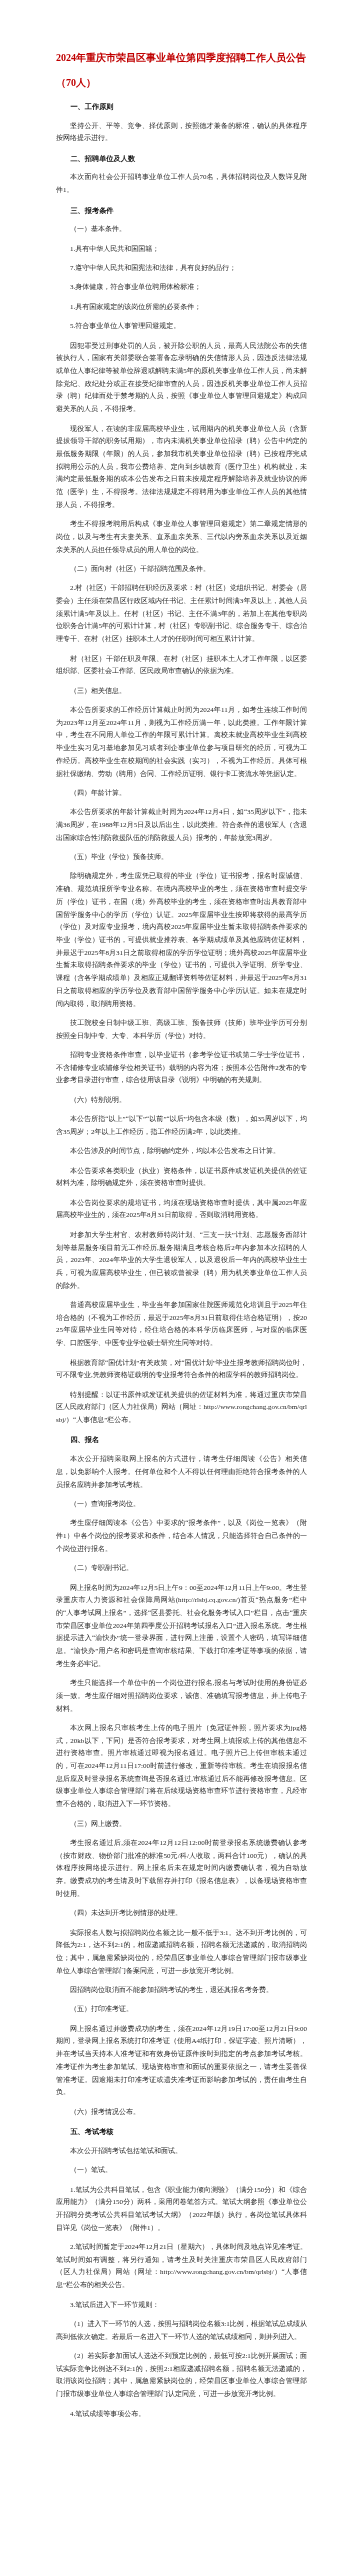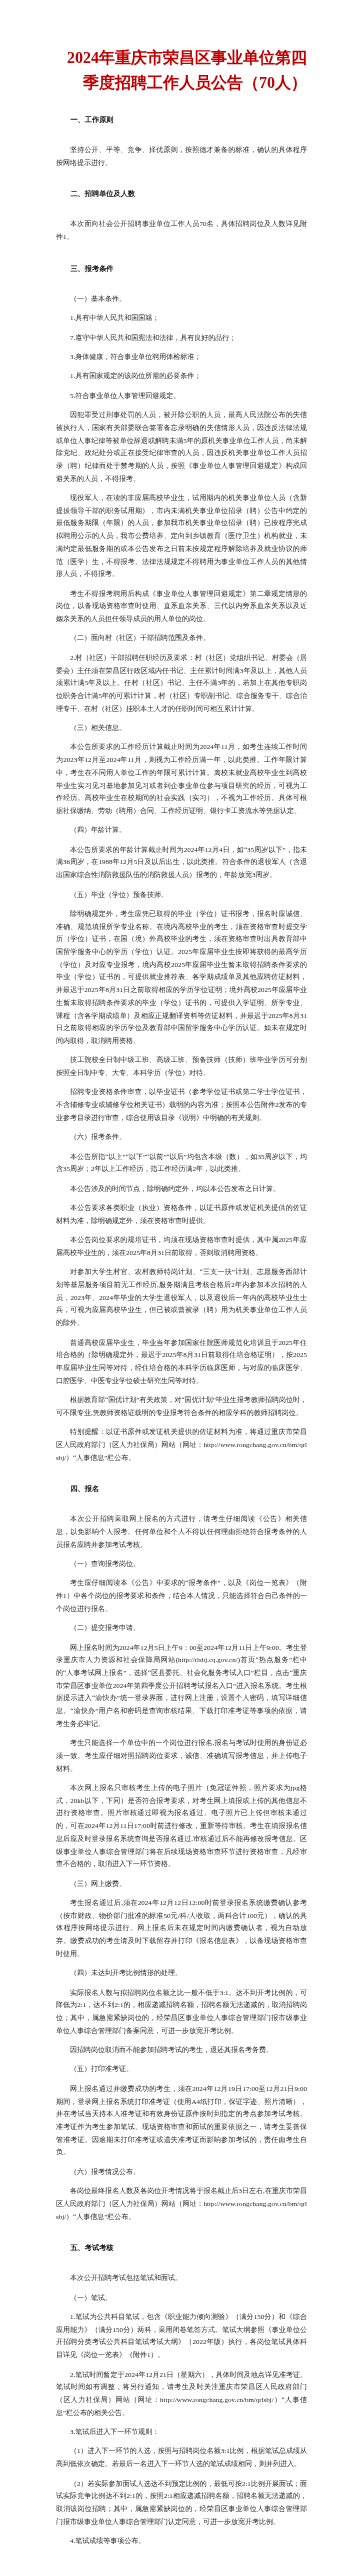--- a/index.html
+++ b/index.html
@@ -8,34 +8,34 @@
     position: relative;
     box-sizing: border-box;
     width: 355px;
     min-height: 2823px;
     background: #ffffff;
     padding: 45px 48px 46px 56px;
     font-family: "Liberation Serif", "DejaVu Serif", serif;
     color: #262626;
   }
   .title {
-    font-size: 16px;
+    font-size: 10px;
     font-weight: bold;
     color: #c00000;
-    text-align: right;
+    text-align: left;
     line-height: 25px;
     margin: 0 0 3.1px 0;
     font-family: "Liberation Serif", "DejaVu Serif", serif;
   }
   .sec {
     font-size: 7.2px;
     font-weight: bold;
     color: #111111;
     line-height: 13px;
-    margin: 18px 0;
+    margin: 5px 0;
     text-indent: 2em;
     font-family: "Liberation Sans", "DejaVu Sans", sans-serif;
   }
   .para {
     font-size: 7px;
     line-height: 12.7px;
     margin: 6.7px 0;
     text-indent: 2em;
     text-align: justify;
     word-break: break-all;
@@ -54,57 +54,57 @@
       <p class="para">本次面向社会公开招聘事业单位工作人员70名，具体招聘岗位及人数详见附件1。</p>
       <h2 class="sec">三、报考条件</h2>
       <p class="para">（一）基本条件。</p>
       <p class="para">1.具有中华人民共和国国籍；</p>
       <p class="para">7.遵守中华人民共和国宪法和法律，具有良好的品行；</p>
       <p class="para">3.身体健康，符合事业单位聘用体检标准；</p>
       <p class="para">1.具有国家规定的该岗位所需的必要条件；</p>
       <p class="para">5.符合事业单位人事管理回避规定。</p>
       <p class="para">因犯罪受过刑事处罚的人员，被开除公职的人员，最高人民法院公布的失信被执行人，国家有关部委联合签署备忘录明确的失信情形人员，因违反法律法规或单位人事纪律等被单位辞退或解聘未满5年的原机关事业单位工作人员，尚未解除党纪、政纪处分或正在接受纪律审查的人员，因违反机关事业单位工作人员招录（聘）纪律而处于禁考期的人员，按照《事业单位人事管理回避规定》构成回避关系的人员，不得报考。</p>
       <p class="para">现役军人，在读的非应届高校毕业生，试用期内的机关事业单位人员（含新提拔领导干部的职务试用期），市内未满机关事业单位招录（聘）公告中约定的最低服务期限（年限）的人员，参加我市机关事业单位招录（聘）已按程序完成拟聘用公示的人员，我市公费培养、定向到乡镇教育（医疗卫生）机构就业，未满约定最低服务期的或本公告发布之日前未按规定程序解除培养及就业协议的师范（医学）生，不得报考。法律法规规定不得聘用为事业单位工作人员的其他情形人员，不得报考。</p>
-      <p class="para">考生不得报考聘用后构成《事业单位人事管理回避规定》第二章规定情形的岗位，以备现场资格审查时使用、直系血亲关系、三代以内旁系血亲关系以及近姻亲关系的人员担任领导成员的用人单位的岗位。</p>
+      <p class="para">考生不得报考聘用后构成《事业单位人事管理回避规定》第二章规定情形的岗位，以及与考生有夫妻关系、直系血亲关系、三代以内旁系血亲关系以及近姻亲关系的人员担任领导成员的用人单位的岗位。</p>
       <p class="para">（二）面向村（社区）干部招聘范围及条件。</p>
       <p class="para">2.村（社区）干部招聘任职经历及要求：村（社区）党组织书记、村委会（居委会）主任须在荣昌区行政区域内任书记、主任累计时间满3年及以上，其他人员须累计满5年及以上。任村（社区）书记、主任不满3年的，若加上在其他专职岗位职务合计满5年的可累计计算，村（社区）专职副书记、综合服务专干、综合治理专干、在村（社区）挂职本土人才的任职时间可相互累计计算。</p>
+      <p class="para">村（社区）干部任职及年限、在村（社区）挂职本土人才工作年限，以区委组织部、区委社会工作部、区民政局审查确认的依据为准。</p>
       <p class="para">（三）相关信息。</p>
       <p class="para">本公告所要求的工作经历计算截止时间为2024年11月，如考生连续工作时间为2023年12月至2024年11月，则视为工作经历满一年，以此类推。工作年限计算中，考生在不同用人单位工作的年限可累计计算。离校未就业高校毕业生到高校毕业生实习见习基地参加见习或者到企事业单位参与项目研究的经历，可视为工作经历。高校毕业生在校期间的社会实践（实习），不视为工作经历。具体可根据社保缴纳、劳动（聘用）合同、工作经历证明、银行卡工资流水等凭据认定。</p>
       <p class="para">（四）年龄计算。</p>
       <p class="para">本公告所要求的年龄计算截止时间为2024年12月4日，如“35周岁以下”，指未满36周岁，在1988年12月5日及以后出生，以此类推。符合条件的退役军人（含退出国家综合性消防救援队伍的消防救援人员）报考的，年龄放宽3周岁。</p>
       <p class="para">（五）毕业（学位）预备技师。</p>
       <p class="para">除明确规定外，考生应凭已取得的毕业（学位）证书报考，报名时应诚信、准确、规范填报所学专业名称。在境内高校毕业的考生，须在资格审查时提交学历（学位）证书，在国（境）外高校毕业的考生，须在资格审查时出具教育部中国留学服务中心的学历（学位）认证。2025年应届毕业生按即将获得的最高学历（学位）及对应专业报考，境内高校2025年应届毕业生暂未取得招聘条件要求的毕业（学位）证书的，可提供就业推荐表、各学期成绩单及其他应聘佐证材料，并最迟于2025年8月31日之前取得相应的学历学位证明；境外高校2025年应届毕业生暂未取得招聘条件要求的毕业（学位）证书的，可提供入学证明、所学专业、课程（含各学期成绩单）及相应正规翻译资料等佐证材料，并最迟于2025年8月31日之前取得相应的学历学位及教育部中国留学服务中心学历认证。如未在规定时间内取得，取消聘用资格。</p>
       <p class="para">技工院校全日制中级工班、高级工班、预备技师（技师）班毕业学历可分别按照全日制中专、大专、本科学历（学位）对待。</p>
       <p class="para">招聘专业资格条件审查，以毕业证书（参考学位证书或第二学士学位证书，不含辅修专业或辅修学位相关证书）载明的内容为准；按照本公告附件2发布的专业参考目录进行审查，综合使用该目录《说明》中明确的有关规则。</p>
-      <p class="para">（六）报考条件。</p>
+      <p class="para">（六）特别说明。</p>
       <p class="para">本公告所指“以上”“以下”“以前”“以后”均包含本级（数），如35周岁以下，均含35周岁；2年以上工作经历，指工作经历满2年，以此类推。</p>
       <p class="para">本公告涉及的时间节点，除明确约定外，均以本公告发布之日计算。</p>
       <p class="para">本公告要求各类职业（执业）资格条件，以证书原件或发证机关提供的佐证材料为准，除明确规定外，须在资格审查时提供。</p>
       <p class="para">本公告岗位要求的规培证书，均须在现场资格审查时提供，其中属2025年应届高校毕业生的，须在2025年8月31日前取得，否则取消聘用资格。</p>
       <p class="para">对参加大学生村官、农村教师特岗计划、“三支一扶”计划、志愿服务西部计划等基层服务项目前无工作经历,服务期满且考核合格后2年内参加本次招聘的人员，2023年、2024年毕业的大学生退役军人，以及退役后一年内的高校毕业生士兵，可视为应届高校毕业生，但已被或曾被录（聘）用为机关事业单位工作人员的除外。</p>
-      <p class="para">普通高校应届毕业生，毕业当年参加国家住院医师规范化培训且于2025年住培合格的（除明确规定外，最迟于2025年8月31日前取得住培合格证明），按2025年应届毕业生同等对待，经住培合格的本科学历临床医师，与对应的临床医学、口腔医学、中医专业学位硕士研究生同等对待。</p>
+      <p class="para">普通高校应届毕业生，毕业当年参加国家住院医师规范化培训且于2025年住培合格的（不视为工作经历，最迟于2025年8月31日前取得住培合格证明），按2025年应届毕业生同等对待，经住培合格的本科学历临床医师，与对应的临床医学、口腔医学、中医专业学位硕士研究生同等对待。</p>
       <p class="para">根据教育部“国优计划”有关政策，对“国优计划”毕业生报考教师招聘岗位时，可不限专业,凭教师资格证载明的专业报考符合条件的相应学科的教师招聘岗位。</p>
       <p class="para">特别提醒：以证书原件或发证机关提供的佐证材料为准，将通过重庆市荣昌区人民政府部门（区人力社保局）网站（网址：http://www.rongchang.gov.cn/bm/qrlsbj/）“人事信息”栏公布。</p>
       <h2 class="sec">四、报名</h2>
       <p class="para">本次公开招聘采取网上报名的方式进行，请考生仔细阅读《公告》相关信息，以免影响个人报考。任何单位和个人不得以任何理由拒绝符合报考条件的人员报名应聘并参加考试考核。</p>
       <p class="para">（一）查询报考岗位。</p>
       <p class="para">考生应仔细阅读本《公告》中要求的“报考条件”，以及《岗位一览表》（附件1）中各个岗位的报考要求和条件，结合本人情况，只能选择符合自己条件的一个岗位进行报名。</p>
-      <p class="para">（二）提交报考申请。</p>
+      <p class="para">（二）专职副书记。</p>
       <p class="para">网上报名时间为2024年12月5日上午9：00至2024年12月11日上午9:00。考生登录重庆市人力资源和社会保障局网站(http://rlsbj.cq.gov.cn/)首页“热点服务”栏中的“人事考试网上报名”，选择“区县委托、社会化服务考试入口”栏目，点击“重庆市荣昌区事业单位2024年第四季度公开招聘考试报名入口”进入报名系统。考生根据提示进入“渝快办”统一登录界面，进行网上注册，设置个人密码，填写详细信息。“渝快办”用户名和密码是查询审核结果、下载打印准考证等事项的依据，请考生务必牢记。</p>
       <p class="para">考生只能选择一个单位中的一个岗位进行报名,报名与考试时使用的身份证必须一致。考生应仔细对照招聘岗位要求，诚信、准确填写报考信息，并上传电子材料。</p>
       <p class="para">本次网上报名只审核考生上传的电子照片（免冠证件照，照片要求为jpg格式，20kb以下，下同）是否符合报考要求，对考生网上填报或上传的其他信息不进行资格审查。照片审核通过即视为报名通过。电子照片已上传但审核未通过的，可在2024年12月11日17:00时前进行修改，重新等待审核。考生在填报报名信息后应及时登录报名系统查询是否报名通过,审核通过后不能再修改报考信息。区级事业单位人事综合管理部门将在后续现场资格审查环节进行资格审查，凡经审查不合格的，取消进入下一环节资格。</p>
       <p class="para">（三）网上缴费。</p>
       <p class="para">考生报名通过后,须在2024年12月12日12:00时前登录报名系统缴费确认参考（按市财政、物价部门批准的标准50元/科/人收取，两科合计100元），确认的具体程序按网络提示进行。网上报名后未在规定时间内缴费确认者，视为自动放弃。缴费成功的考生请及时下载留存并打印《报名信息表》，以备现场资格审查时使用。</p>
       <p class="para">（四）未达到开考比例情形的处理。</p>
       <p class="para">实际报名人数与拟招聘岗位名额之比一般不低于3:1。达不到开考比例的，可降低为2:1，达不到2:1的，相应递减招聘名额，招聘名额无法递减的，取消招聘岗位；其中，属急需紧缺岗位的，经荣昌区事业单位人事综合管理部门报市级事业单位人事综合管理部门备案同意，可进一步放宽开考比例。</p>
       <p class="para">因招聘岗位取消而不能参加招聘考试的考生，退还其报名考务费。</p>
       <p class="para">（五）打印准考证。</p>
       <p class="para">网上报名通过并缴费成功的考生，须在2024年12月19日17:00至12月21日9:00期间，登录网上报名系统打印准考证（使用A4纸打印，保证字迹、照片清晰），并在考试当天持本人准考证和有效身份证原件按时到指定的考点参加考试考核。准考证作为考生参加笔试、现场资格审查和面试的重要依据之一，请考生妥善保管准考证。因逾期未打印准考证或遗失准考证而影响参加考试的，责任由考生自负。</p>
       <p class="para">（六）报考情况公布。</p>
-      <p class="para">各岗位最终报名人数及各岗位开考情况将于报名截止后3日左右,在重庆市荣昌区人民政府部门（区人力社保局）网站（网址：http://www.rongchang.gov.cn/bm/qrlsbj/）“人事信息”栏公布。</p>
       <h2 class="sec">五、考试考核</h2>
       <p class="para">本次公开招聘考试包括笔试和面试。</p>
       <p class="para">（一）笔试。</p>
       <p class="para">1.笔试为公共科目笔试，包含《职业能力倾向测验》（满分150分）和《综合应用能力》（满分150分）两科，采用闭卷笔答方式。笔试大纲参照《事业单位公开招聘分类考试公共科目笔试考试大纲》（2022年版）执行，各岗位笔试具体科目详见《岗位一览表》（附件1）。</p>
       <p class="para">2.笔试时间暂定于2024年12月21日（星期六），具体时间及地点详见准考证。笔试时间如有调整，将另行通知，请考生及时关注重庆市荣昌区人民政府部门（区人力社保局）网站（网址：http://www.rongchang.gov.cn/bm/qrlsbj/）“人事信息”栏公布的相关公告。</p>
       <p class="para">3.笔试后进入下一环节规则：</p>
       <p class="para">（1）进入下一环节的人选，按照与招聘岗位名额3:1比例，根据笔试总成绩从高到低依次确定。若最后一名进入下一环节人选的笔试成绩相同，则并列进入。</p>
       <p class="para">（2）若实际参加面试人选达不到预定比例的，最低可按2:1比例开展面试；面试实际竞争比例达不到2:1的，按照2:1相应递减招聘名额，招聘名额无法递减的，取消该岗位招聘；其中，属急需紧缺岗位的，经荣昌区事业单位人事综合管理部门报市级事业单位人事综合管理部门认定同意，可进一步放宽开考比例。</p>
       <p class="para">4.笔试成绩等事项公布。</p>
     </div>

